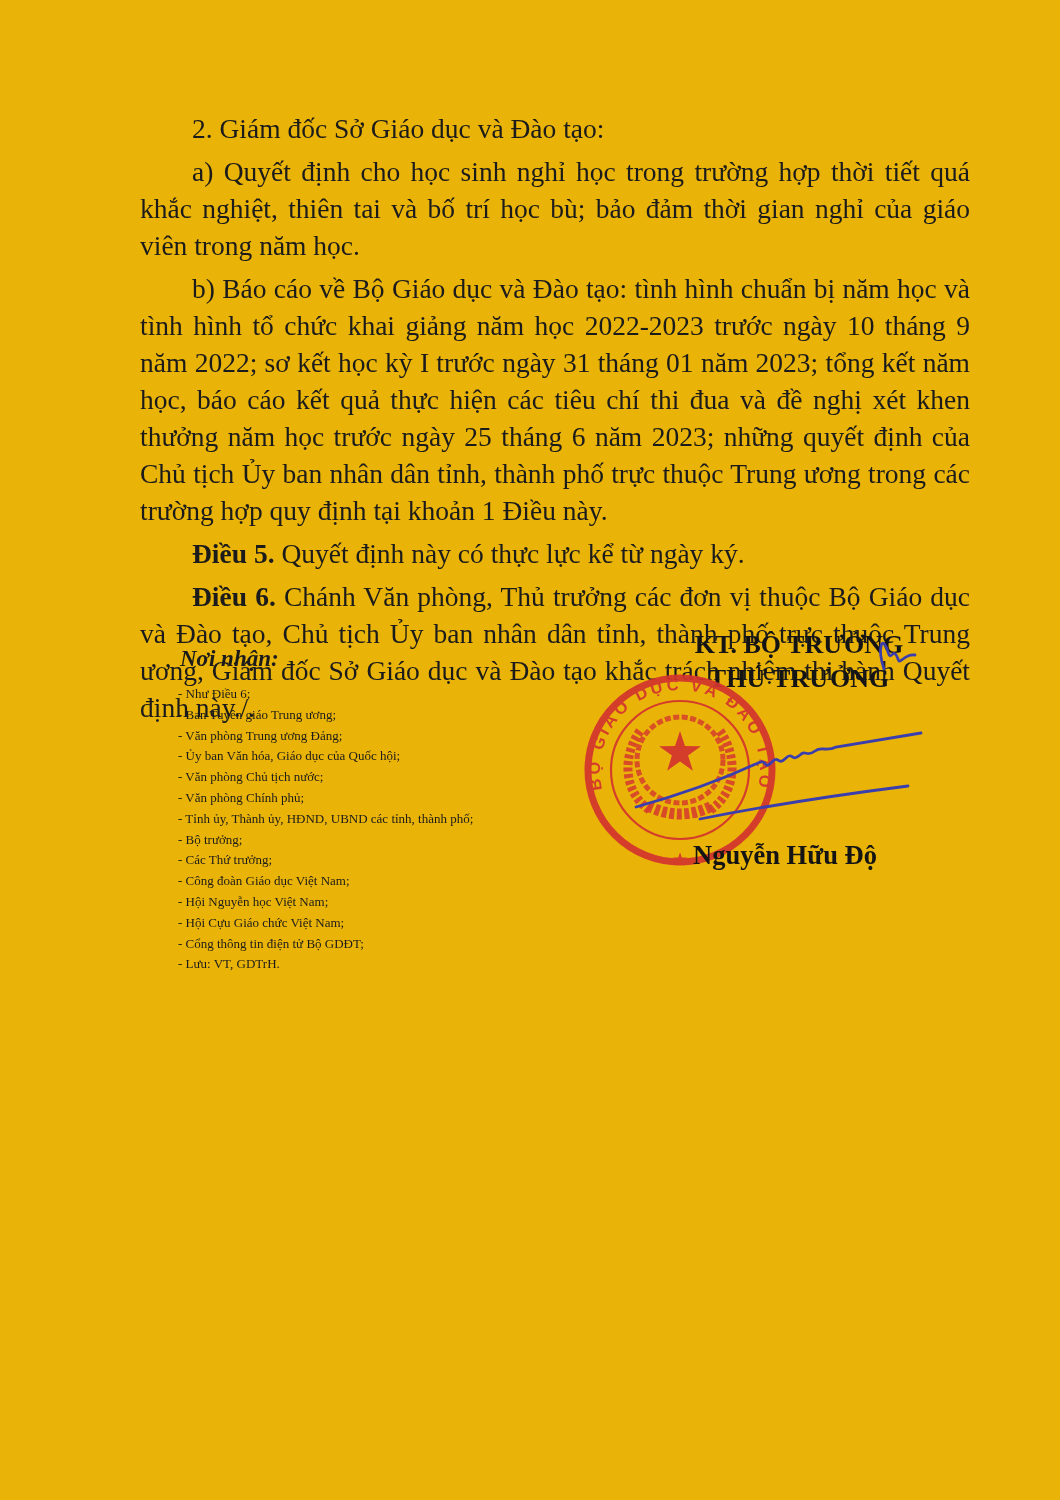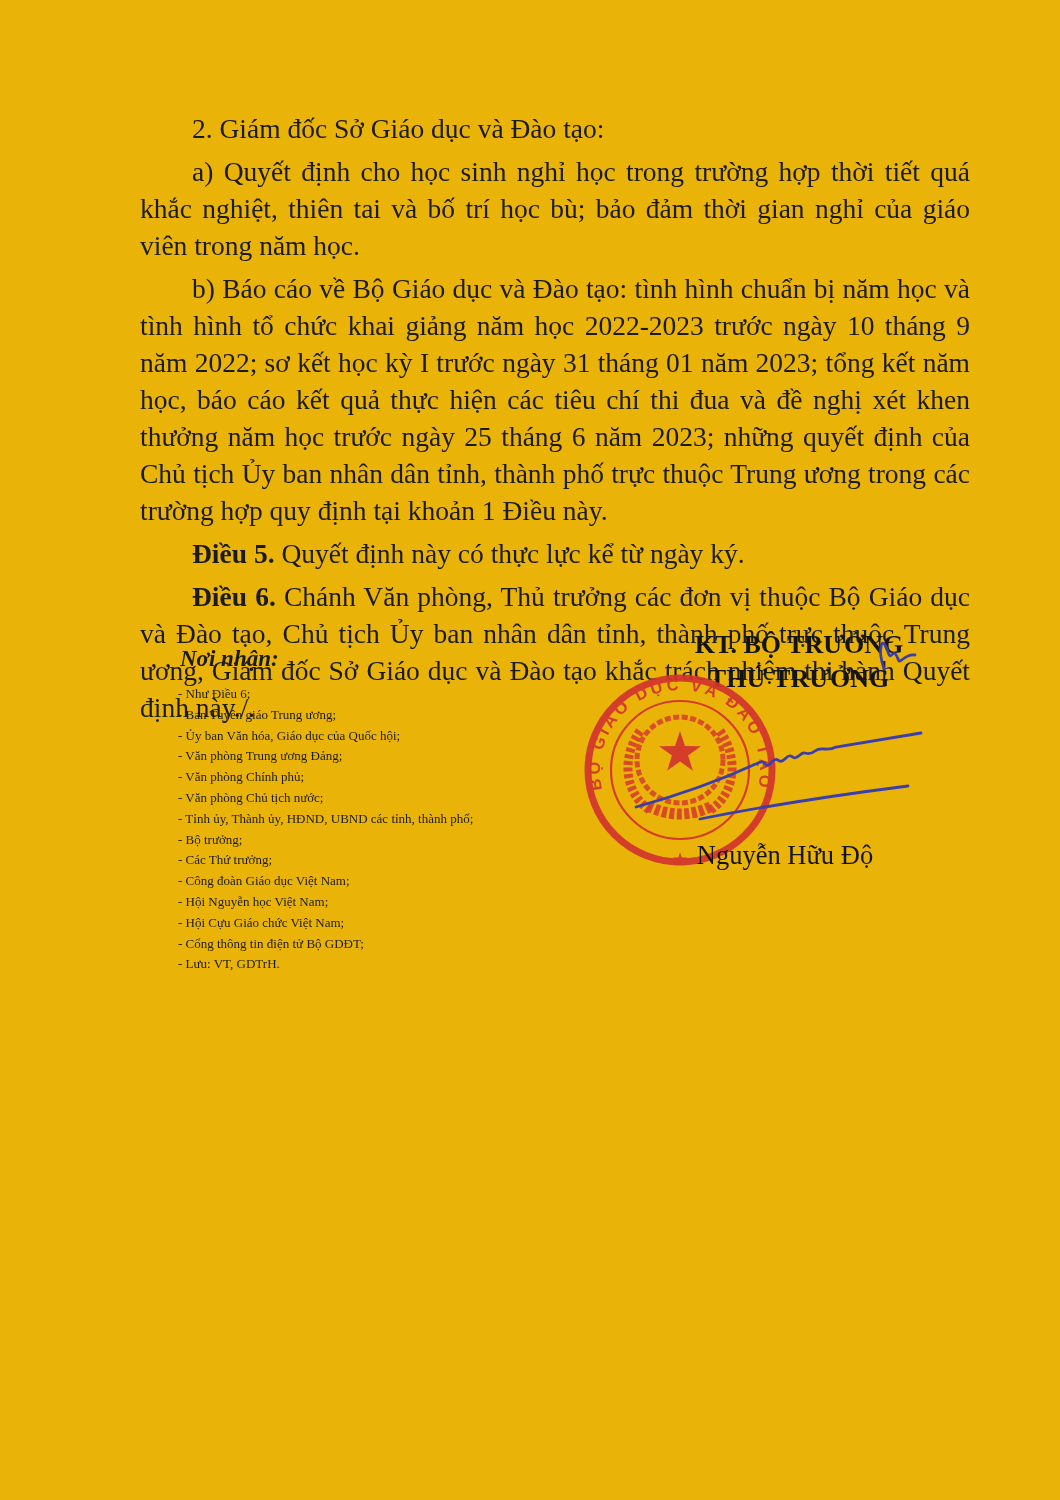--- a/index.html
+++ b/index.html
@@ -32,21 +32,21 @@
     font-size:13px; line-height:20.8px;
   }
   
   .authority {
     position:absolute; left:639px; top:628px; width:320px;
     text-align:center; font-weight:bold; font-size:26px; line-height:34px;
     color:#141414;
   }
   .signer-name {
     position:absolute; left:640px; top:840px; width:290px;
-    text-align:center; font-weight:normal; font-size:26.5px;
+    text-align:center; font-weight:bold; font-size:26.5px;
     color:#141414;
   }
   .seal-svg { position:absolute; left:540px; top:615px; width:500px; height:290px; }
 </style>
 </head>
 <body>
 
 <div class="page">
 
   <div class="body-text">
@@ -55,24 +55,24 @@
     <p><b class="lead"></b><span>b) Báo cáo về Bộ Giáo dục và Đào tạo: tình hình chuẩn bị năm học và tình hình tổ chức khai giảng năm học 2022-2023 trước ngày 10 tháng 9 năm 2022; sơ kết học kỳ I trước ngày 31 tháng 01 năm 2023; tổng kết năm học, báo cáo kết quả thực hiện các tiêu chí thi đua và đề nghị xét khen thưởng năm học trước ngày 25 tháng 6 năm 2023; những quyết định của Chủ tịch Ủy ban nhân dân tỉnh, thành phố trực thuộc Trung ương trong các trường hợp quy định tại khoản 1 Điều này.</span></p>
     <p><b class="lead">Điều 5.</b><span> Quyết định này có thực lực kể từ ngày ký.</span></p>
     <p><b class="lead">Điều 6.</b><span> Chánh Văn phòng, Thủ trưởng các đơn vị thuộc Bộ Giáo dục và Đào tạo, Chủ tịch Ủy ban nhân dân tỉnh, thành phố trực thuộc Trung ương, Giám đốc Sở Giáo dục và Đào tạo khắc trách nhiệm thi hành Quyết định này./.</span></p>
   </div>
 
   <div class="recipients">
     <p class="recipients-heading">Nơi nhận:</p>
     <ul class="recipients-list">
       <li>- Như Điều 6;</li>
       <li>- Ban Tuyên giáo Trung ương;</li>
+      <li>- Văn phòng Trung ương Đảng;</li>
       <li>- Ủy ban Văn hóa, Giáo dục của Quốc hội;</li>
-      <li>- Văn phòng Trung ương Đảng;</li>
+      <li>- Văn phòng Chủ tịch nước;</li>
       <li>- Văn phòng Chính phủ;</li>
-      <li>- Văn phòng Chủ tịch nước;</li>
       <li>- Tỉnh ủy, Thành ủy, HĐND, UBND các tỉnh, thành phố;</li>
       <li>- Bộ trưởng;</li>
       <li>- Các Thứ trưởng;</li>
       <li>- Công đoàn Giáo dục Việt Nam;</li>
       <li>- Hội Nguyễn học Việt Nam;</li>
       <li>- Hội Cựu Giáo chức Việt Nam;</li>
       <li>- Cổng thông tin điện tử Bộ GDĐT;</li>
       <li>- Lưu: VT, GDTrH.</li>
     </ul>
   </div>

